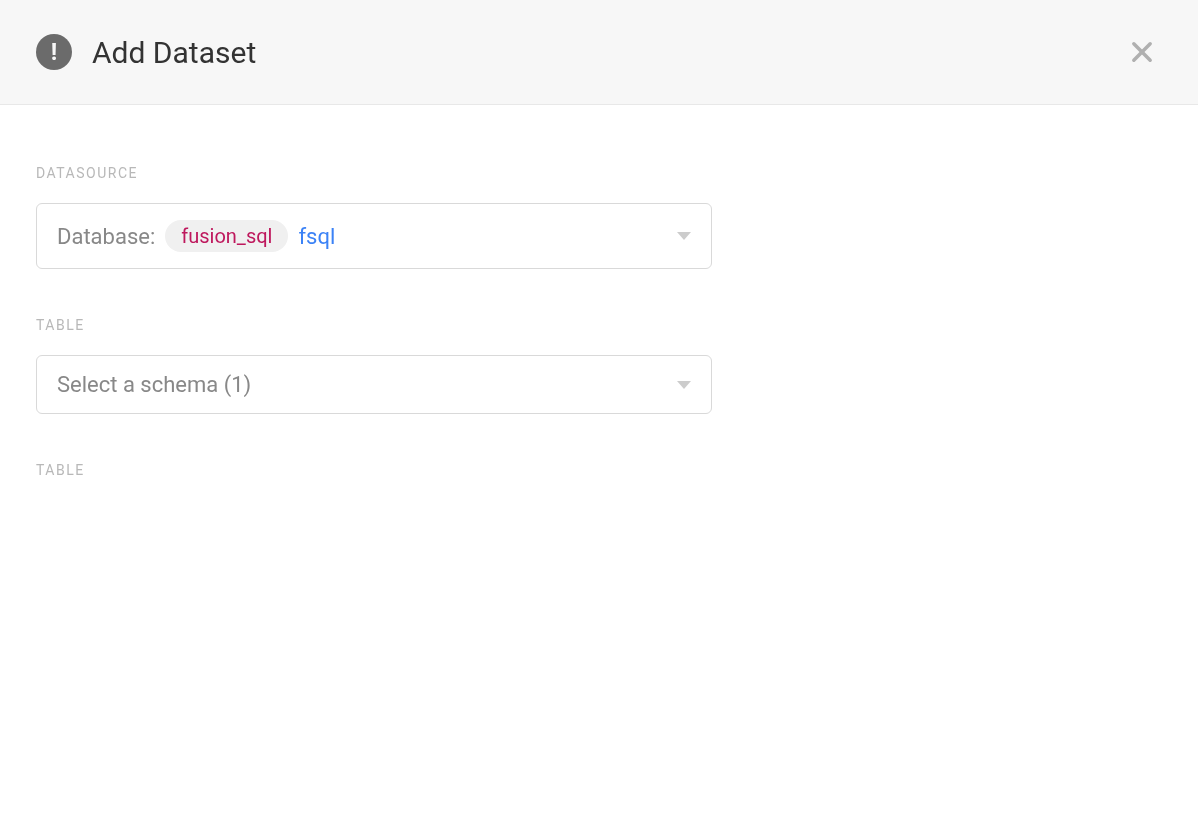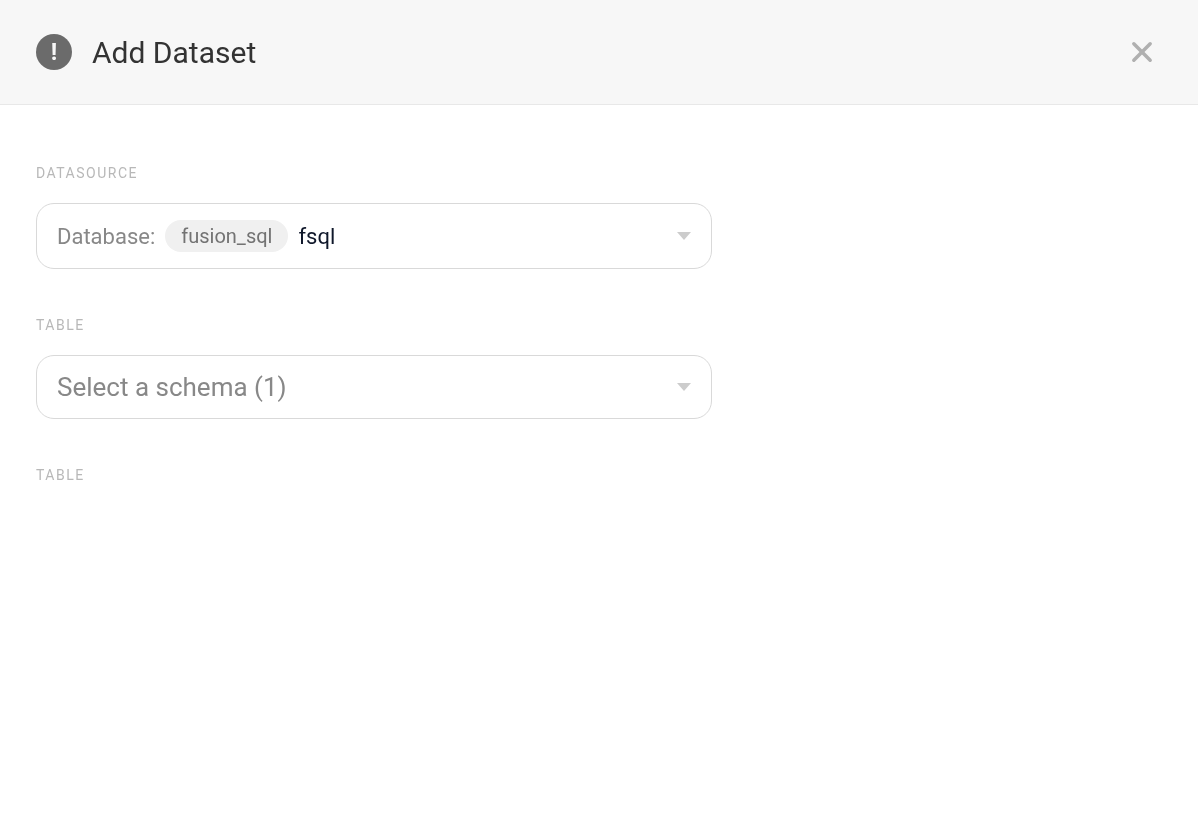--- a/index.html
+++ b/index.html
@@ -70,21 +70,21 @@
     .form-label {
       font-size: 14px;
       color: #b8b8b8;
       letter-spacing: 1.5px;
       margin-bottom: 22px;
       font-weight: 400;
     }
     .select-box {
       width: 676px;
       border: 1px solid #d9d9d9;
-      border-radius: 18px;
+      border-radius: 6px;
       padding: 16px 20px;
       display: flex;
       align-items: center;
       justify-content: space-between;
       background: #ffffff;
       cursor: pointer;
     }
     .select-content {
       display: flex;
       align-items: center;
@@ -93,29 +93,29 @@
       color: #666666;
     }
     .select-prefix {
       color: #888888;
     }
     .chip {
       background: #f0f0f0;
       border-radius: 16px;
       padding: 4px 16px;
       font-size: 20px;
-      color: #737373;
+      color: #be185d;
       font-family: inherit;
     }
     .select-value {
-      color: #0f172a;
+      color: #3b82f6;
     }
     .select-placeholder {
       color: #888888;
-      font-size: 26px;
+      font-size: 22px;
     }
     .caret-down {
       width: 0;
       height: 0;
       border-left: 7px solid transparent;
       border-right: 7px solid transparent;
       border-top: 8px solid #cccccc;
     }
     .helper-link {
       font-size: 19px;

